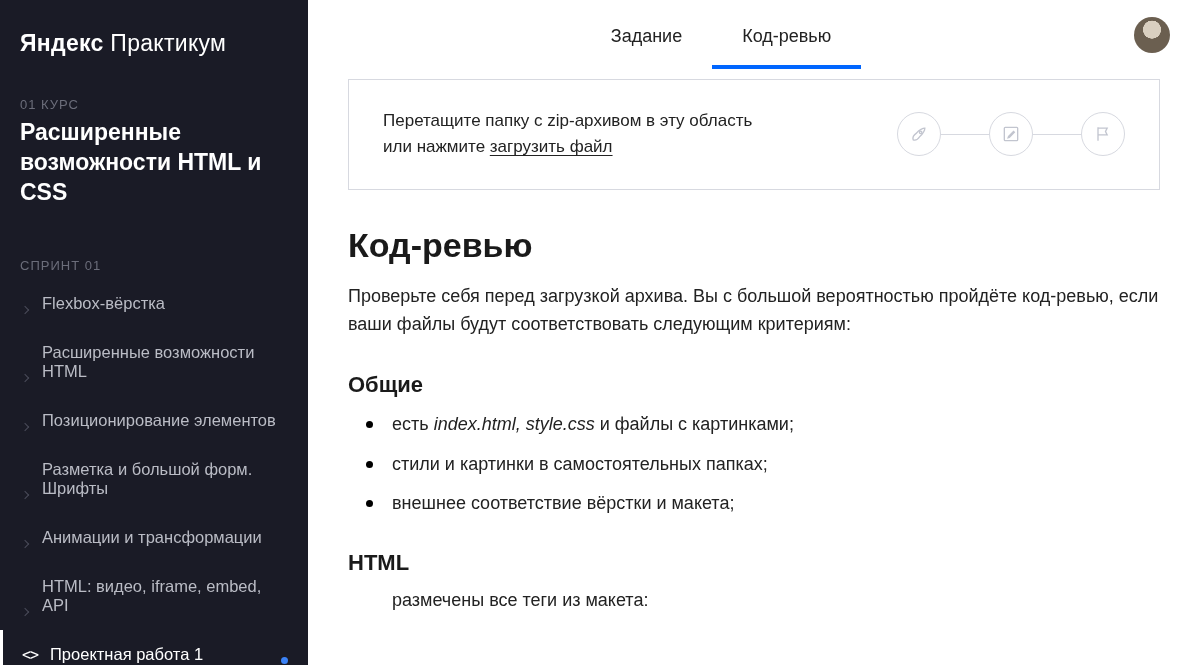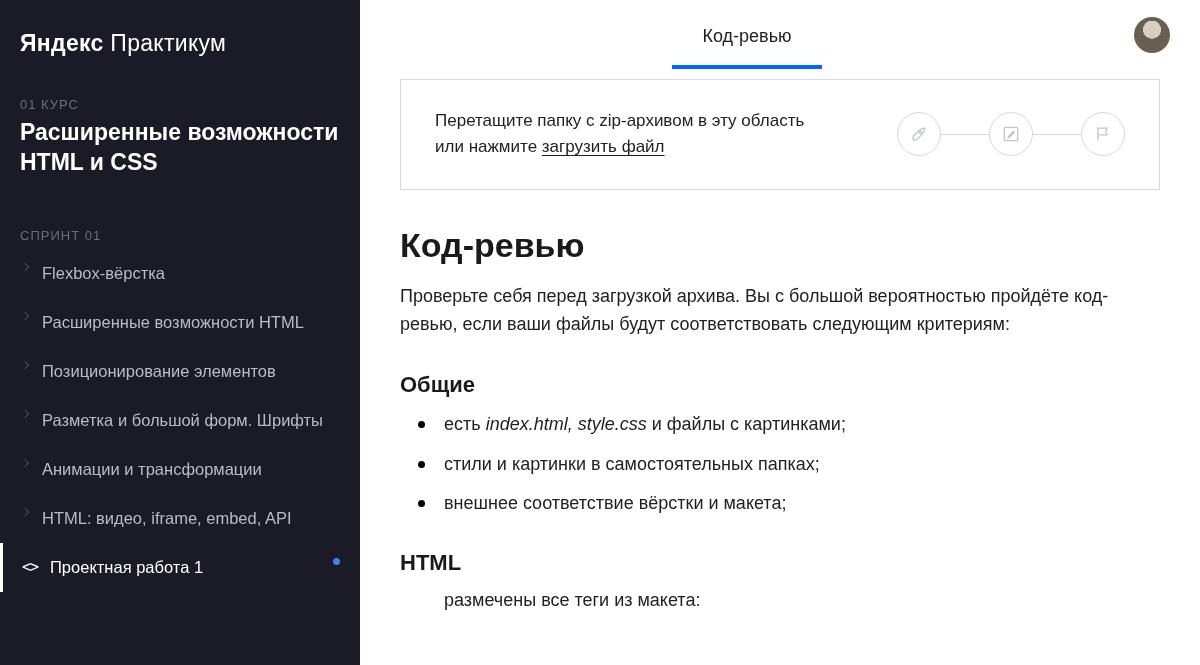--- a/index.html
+++ b/index.html
@@ -3,32 +3,32 @@
 <meta charset="utf-8">
 <style>
   * { box-sizing: border-box; margin: 0; padding: 0; }
   body {
     font-family: -apple-system, BlinkMacSystemFont, "Segoe UI", Arial, sans-serif;
     width: 1200px; height: 665px; overflow: hidden; display: flex;
     background: #fff; color: #1a1a1a;
   }
   
   .sidebar {
-    width: 360px; flex: none; background: #1a1b26; color: #fff;
+    width: 308px; flex: none; background: #1a1b26; color: #fff;
     display: flex; flex-direction: column; padding: 30px 0 0 0;
   }
   .logo { padding: 0 20px 20px 20px; font-size: 23px; letter-spacing: .3px; }
   .logo .bold { font-weight: 700; }
   .logo .thin { font-weight: 300; }
   .course-num { padding: 20px 20px 0 20px; color: #6b6d7a; font-size: 13px; letter-spacing: 1px; }
   .course-title { padding: 6px 20px 20px 20px; font-size: 23px; font-weight: 700; line-height: 1.3; }
   .sprint { padding: 30px 20px 6px 20px; color: #6b6d7a; font-size: 13px; letter-spacing: 1px; }
   .nav { display: flex; flex-direction: column; }
   .nav-item {
-    display: flex; align-items: flex-start; gap: 14px;
+    display: flex; align-items: flex-end; gap: 14px;
     padding: 15px 20px 15px 22px; font-size: 16.5px; color: #babcc5;
     cursor: pointer; position: relative;
   }
   .nav-item .caret {
     width: 6px; height: 6px; border-right: 1.5px solid #4a4c5a; border-bottom: 1.5px solid #4a4c5a;
     transform: rotate(-45deg); flex: none;
   }
   .nav-item.active { color: #fff; }
   .nav-item.active::before {
     content: ""; position: absolute; left: 0; top: 0; bottom: 0; width: 3px; background: #fff;
@@ -122,20 +122,23 @@
       <span>Проектная работа 1</span>
       <span class="dot"></span>
     </div>
   </nav>
 </aside>
 
 <main class="main">
 
   <div class="topbar">
     <div class="tabs">
+      <div class="tab">
+        <span>Задание</span>
+      </div>
       <div class="tab active">
         <span>Код-ревью</span>
       </div>
     </div>
     <div class="avatar"></div>
   </div>
 
   <div class="content">
 
     <div class="upload">

